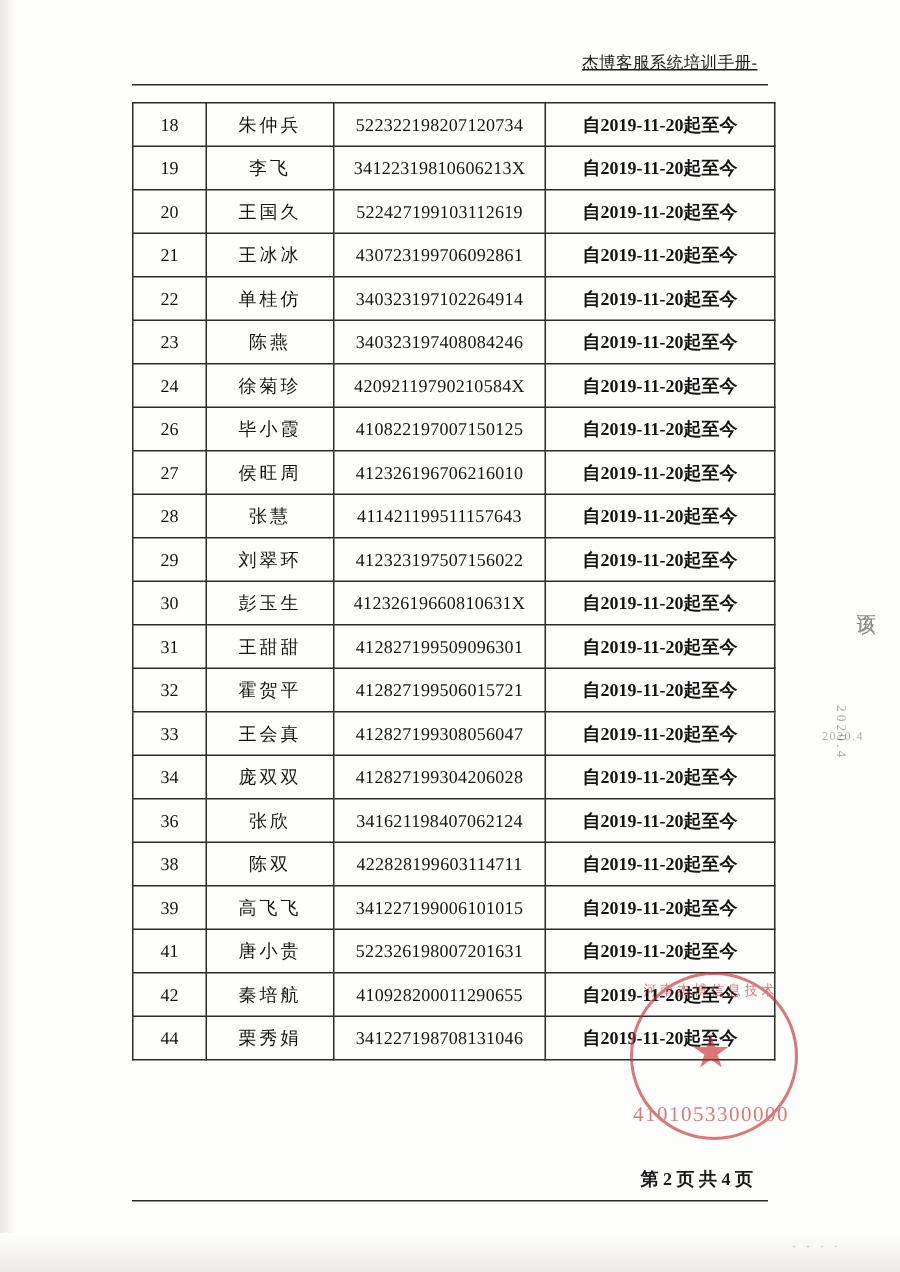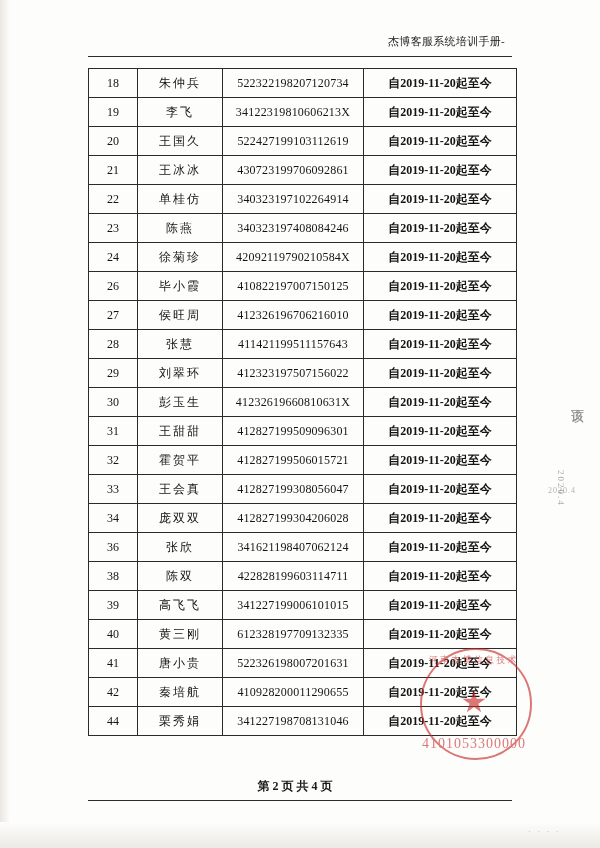--- a/index.html
+++ b/index.html
@@ -35,20 +35,21 @@
   .header {
     position: absolute;
     left: 0; top: 34px;
     width: 600px;
     text-align: right;
     padding-right: 95px;
     box-sizing: border-box;
     font-size: 11px;
     color: #1b1b1b;
     letter-spacing: 0.3px;
+    text-decoration: underline;
   }
   .header-rule {
     position: absolute;
     left: 88px; top: 56px;
     width: 424px;
     height: 1px;
     background: #2b2b2b;
   }
   .doc-frame {
     position: absolute;
@@ -74,21 +75,21 @@
   }
   td.c-idx { width: 48px; }
   td.c-name { width: 84px; letter-spacing: 2px; }
   td.c-id { width: 140px; font-size: 11.5px; letter-spacing: 0.2px; }
   td.c-period { width: 152px; font-weight: bold; font-size: 11.5px; }
   .footer {
     position: absolute;
     left: 88px;
     top: 778px;
     width: 424px;
-    text-align: center;
+    text-align: right;
     padding-right: 10px;
     box-sizing: border-box;
     font-size: 12px;
     font-weight: bold;
     color: #1a1a1a;
   }
   .bottom-rule {
     position: absolute;
     left: 88px;
     top: 800px;
@@ -292,26 +293,20 @@
             <td class="c-id">422828199603114711</td>
             <td class="c-period"><span>自</span><span class="sep"></span><span>2019-11-20</span><span class="sep"></span><span>起至今</span></td>
           </tr>
           <tr>
             <td class="c-idx">39</td>
             <td class="c-name">高飞飞</td>
             <td class="c-id">341227199006101015</td>
             <td class="c-period"><span>自</span><span class="sep"></span><span>2019-11-20</span><span class="sep"></span><span>起至今</span></td>
           </tr>
           <tr>
-            <td class="c-idx">40</td>
-            <td class="c-name">黄三刚</td>
-            <td class="c-id">612328197709132335</td>
-            <td class="c-period"><span>自</span><span class="sep"></span><span>2019-11-20</span><span class="sep"></span><span>起至今</span></td>
-          </tr>
-          <tr>
             <td class="c-idx">41</td>
             <td class="c-name">唐小贵</td>
             <td class="c-id">522326198007201631</td>
             <td class="c-period"><span>自</span><span class="sep"></span><span>2019-11-20</span><span class="sep"></span><span>起至今</span></td>
           </tr>
           <tr>
             <td class="c-idx">42</td>
             <td class="c-name">秦培航</td>
             <td class="c-id">410928200011290655</td>
             <td class="c-period"><span>自</span><span class="sep"></span><span>2019-11-20</span><span class="sep"></span><span>起至今</span></td>

